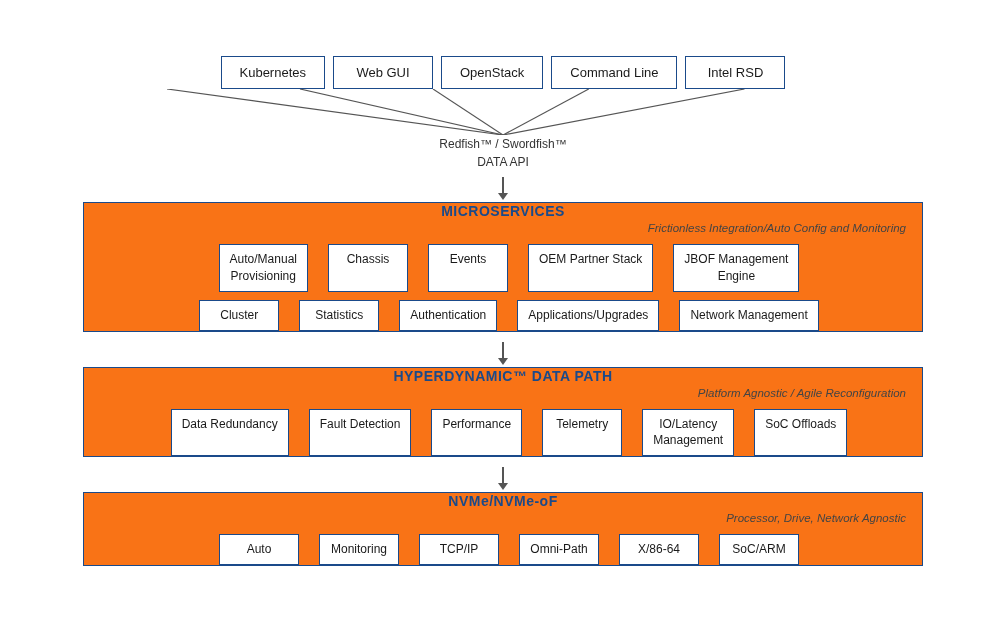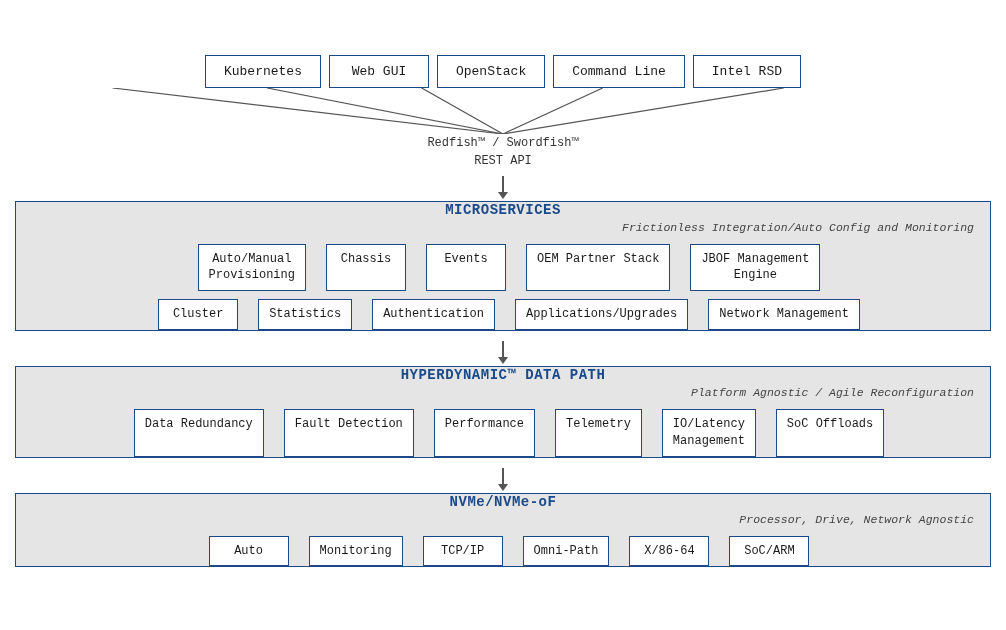--- a/index.html
+++ b/index.html
@@ -7,26 +7,25 @@
       background: #fff;
       font-family: Arial, sans-serif;
       width: 1006px;
       height: 630px;
       overflow: hidden;
       display: flex;
       align-items: center;
       justify-content: center;
     }
     .diagram {
-      width: 976px;
+      width: 840px;
       display: flex;
       flex-direction: column;
       align-items: center;
       gap: 0;
-      font-family: Liberation Mono, monospace;
     }
 
     
     .top-row {
       display: flex;
       gap: 8px;
       justify-content: center;
       width: 100%;
     }
     .top-box {
@@ -67,21 +66,21 @@
       border-right: 5px solid transparent;
       border-top: 7px solid #555;
     }
 
     
     .section {
       width: 100%;
       border: 1.5px solid #1a4a8a;
       padding: 0 16px;
       margin-bottom: 8px;
-      background: #e5e5e5;
+      background: #f97316;
     }
     .section-title {
       text-align: center;
       font-size: 14px;
       font-weight: bold;
       color: #1a4a8a;
       letter-spacing: 0.5px;
       margin-bottom: 3px;
     }
     .section-subtitle {
@@ -131,21 +130,21 @@
       <line x1="96" y1="0" x2="480" y2="46" stroke="#555" stroke-width="1.2"></line>
       <line x1="248" y1="0" x2="480" y2="46" stroke="#555" stroke-width="1.2"></line>
       <line x1="400" y1="0" x2="480" y2="46" stroke="#555" stroke-width="1.2"></line>
       <line x1="578" y1="0" x2="480" y2="46" stroke="#555" stroke-width="1.2"></line>
       <line x1="756" y1="0" x2="480" y2="46" stroke="#555" stroke-width="1.2"></line>
     </svg>
   </div>
 
   <div class="rest-api-label">
     <span>Redfish™ / Swordfish™</span><br>
-    <span>REST API</span>
+    <span>DATA API</span>
   </div>
 
   <div class="arrow-down">
     <div class="arrow-line"></div>
     <div class="arrow-head"></div>
   </div>
 
   <div class="section">
     <div class="section-title">MICROSERVICES</div>
     <div class="section-subtitle">Frictionless Integration/Auto Config and Monitoring</div>

